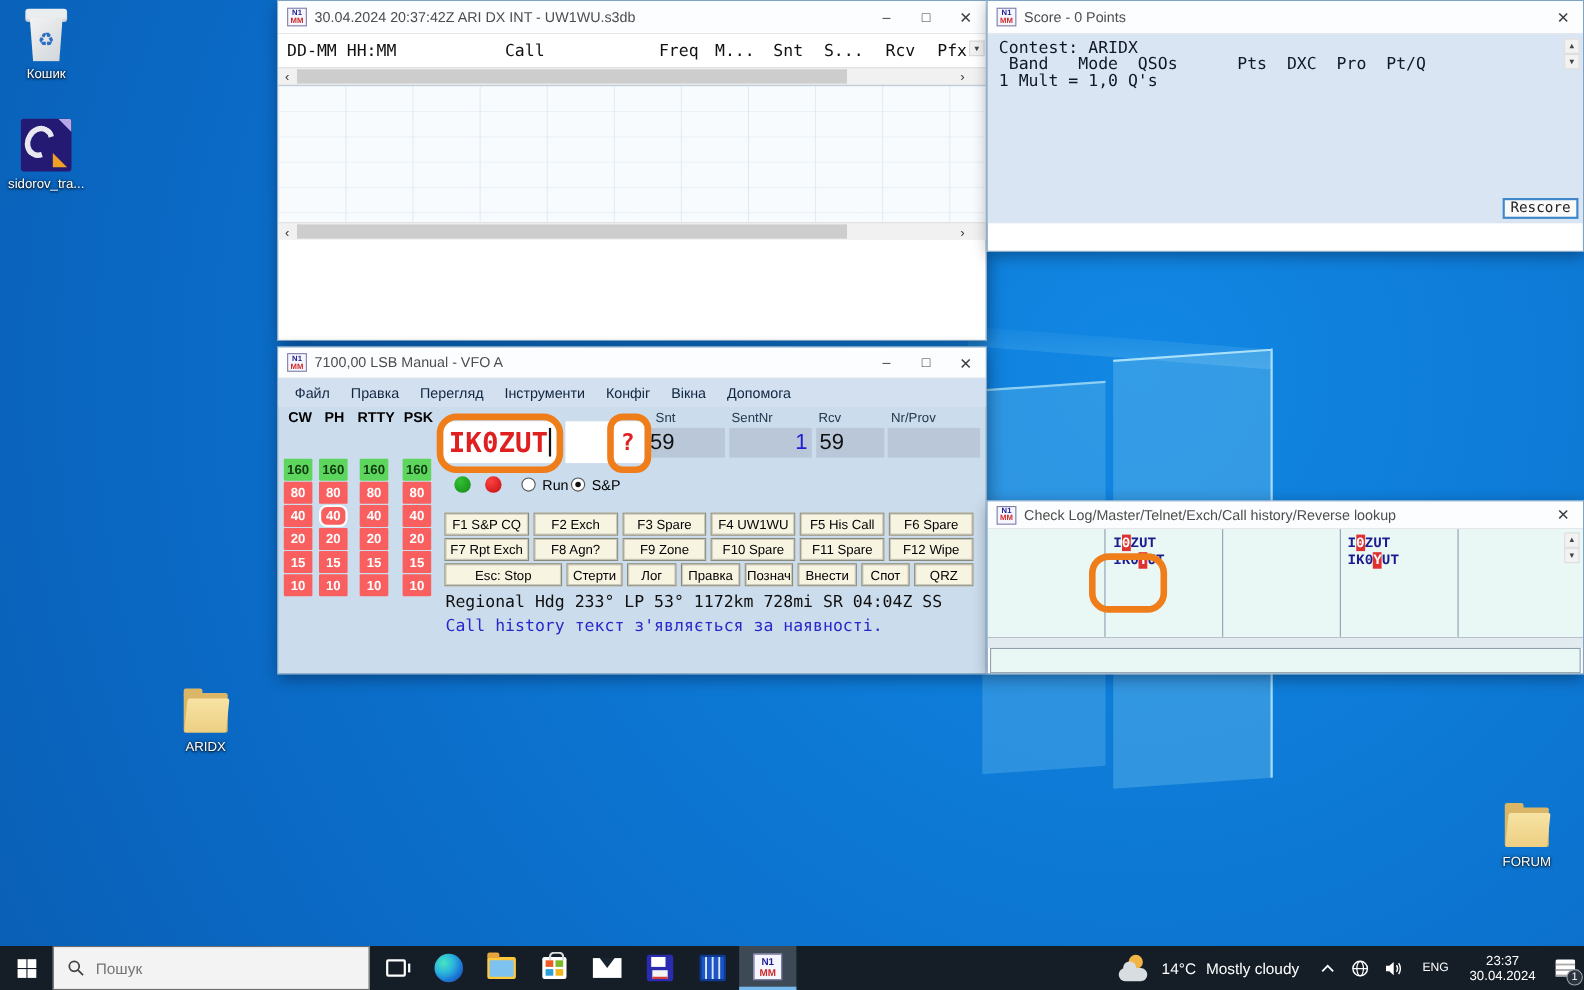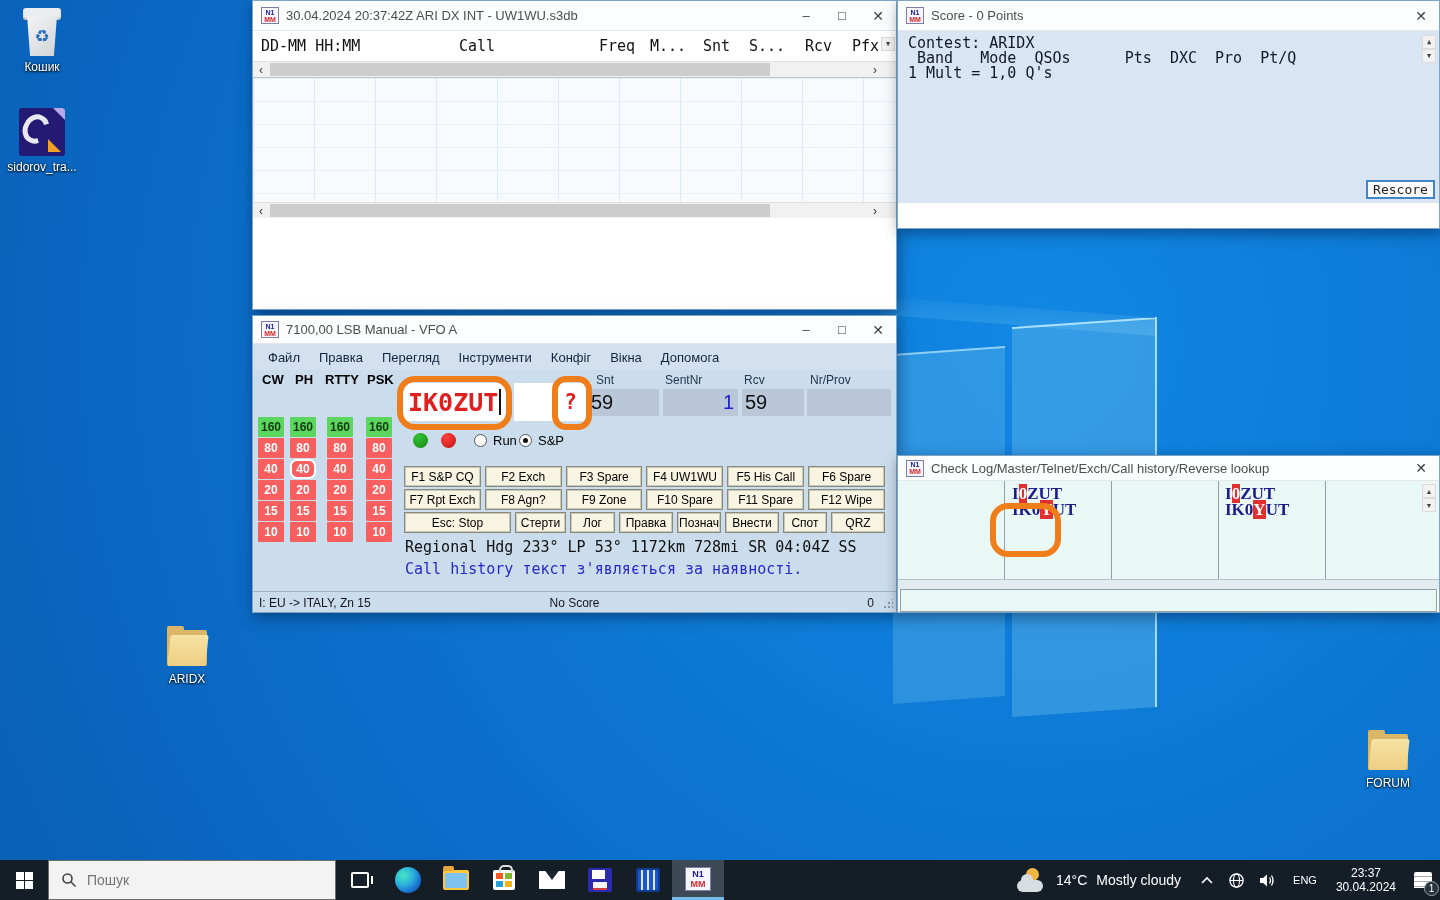--- a/index.html
+++ b/index.html
@@ -140,21 +140,21 @@
                radial-gradient(circle at 10px 4px,#8a9aa8 1px,transparent 1.5px),
                radial-gradient(circle at 10px 0px,#8a9aa8 1px,transparent 1.5px); }
 
   
   .check-win { left:897px; top:455px; width:543px; height:158px; }
   .check-win .titlebar { height:25px; }
   .check-win .ctrl { height:24px; }
   .check-body { position:relative; height:98px; background:#e9f7f5; }
   .cdiv { position:absolute; top:0; bottom:0; width:1px; background:#8fa0ae; }
   .cd0{left:106px}.cd1{left:213px}.cd2{left:320px}.cd3{left:427px}
-  .centry { position:absolute; font-family:Liberation Serif, serif; font-size:17px; font-weight:bold; color:#1c1c8e; line-height:16px; }
+  .centry { position:absolute; font-family:Liberation Mono, monospace; font-size:13px; font-weight:bold; color:#1c1c8e; line-height:16px; }
   .ce-col2 { left:114px; top:5px; } .ce-col4 { left:327px; top:5px; }
   .hlchar { background:#e03030; color:#fff; }
   .check-split { height:10px; background:#e2ebf0; border-top:1px solid #b5c2cc; }
   .check-bottom { position:relative; height:23px; margin:0 2px 2px 2px; background:#e9f7f5; border:1px solid #8fa0ae; }
 
   
   .anno { position:absolute; border:6px solid #ef7d1a; border-radius:18px; z-index:9; pointer-events:none; }
   .an-call { left:144px; top:60px; width:115px; height:54px; }
   .an-q { left:299px; top:60px; width:40px; height:54px; border-radius:14px; }
   .an-check { left:92px; top:22px; width:71px; height:54px; }
@@ -410,26 +410,20 @@
       <button class="fkbtn w3">Правка</button>
       <button class="fkbtn w4">Познач</button>
       <button class="fkbtn w5">Внести</button>
       <button class="fkbtn w6">Спот</button>
       <button class="fkbtn w7">QRZ</button>
     </div>
 
     <div class="infoline il1">Regional Hdg 233° LP 53° 1172km 728mi SR 04:04Z SS</div>
     <div class="infoline il2">Call history текст з'являється за наявності.</div>
 
-    <footer class="statusbar">
-      <span class="sl">I: EU -&gt; ITALY, Zn 15</span>
-      <span class="sc">No Score</span>
-      <span class="sr">0</span>
-      <span class="grip"></span>
-    </footer>
 
     <div class="anno an-call"></div>
     <div class="anno an-q"></div>
   </section>
 
   <section class="win check-win">
     <header class="titlebar">
       <span class="n1mm-logo">
         <span class="t">N1</span>
           <span class="b">MM</span>

